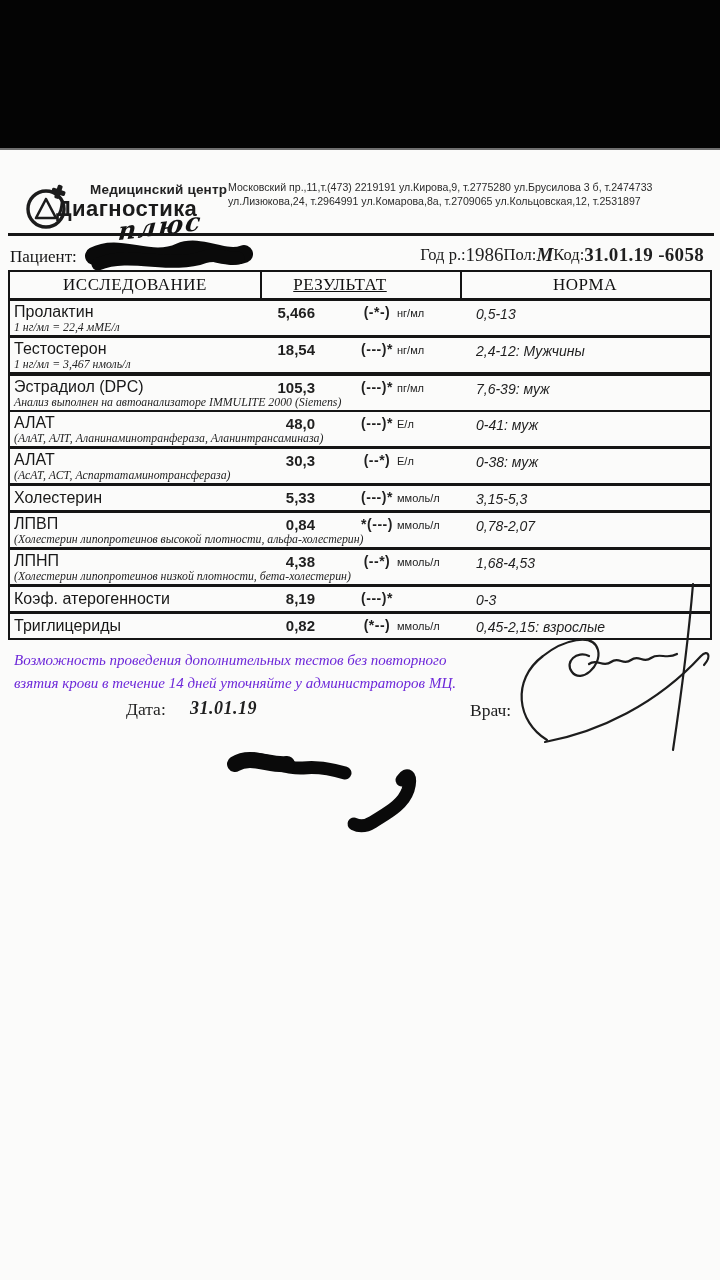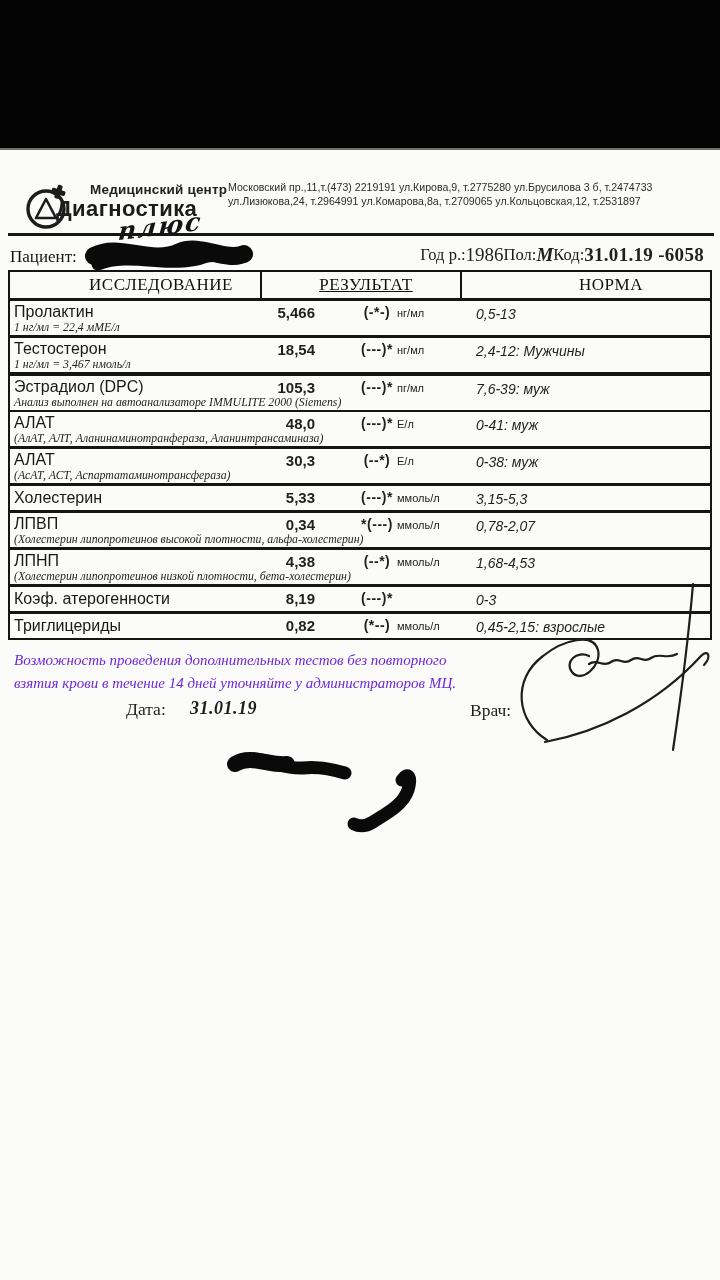--- a/index.html
+++ b/index.html
@@ -25,21 +25,21 @@
   .patient-meta{right:16px;top:244px;display:flex;align-items:center;gap:0;}
   .pm-label{font-family:"Liberation Serif",serif;font-size:16.5px;color:#1a1a1a;}
   .pm-year{font-family:"Liberation Serif",serif;font-size:19px;}
   .pm-sex{font-family:"Liberation Serif",serif;font-size:19px;font-weight:bold;font-style:italic;}
   .pm-code{font-family:"Liberation Serif",serif;font-size:19px;font-weight:bold;letter-spacing:.3px;}
 
   
   .tbl{left:8px;top:270px;width:704px;height:372px;}
   .thead{position:absolute;left:0;top:0;width:700px;height:26px;border:2px solid #141414;}
   .th{position:absolute;top:0;height:26px;line-height:25px;text-align:center;
-      font-family:"Liberation Serif",serif;font-size:17px;color:#101010;letter-spacing:.5px;padding-left:26px;}
+      font-family:"Liberation Serif",serif;font-size:17px;color:#101010;letter-spacing:.5px;}
   .th1{left:0;width:250px;} .th2{left:250px;width:160px;text-decoration:underline;} .th3{left:450px;width:250px;}
   .tdiv{position:absolute;top:0;width:2px;height:26px;background:#141414;}
   .row{position:absolute;left:0;width:700px;border:2px solid #151515;background:transparent;}
   .cell-name{position:absolute;left:4px;top:2px;font-size:16px;color:#181818;white-space:nowrap;}
   .row.nosub .cell-name{top:1px;line-height:22px;}
   .cell-sub{position:absolute;left:4px;bottom:0;font-family:"Liberation Serif",serif;font-style:italic;
             font-size:11.8px;color:#242424;white-space:nowrap;}
   .cell-val{position:absolute;left:240px;top:3px;width:65px;text-align:right;font-weight:bold;font-size:15px;}
   .cell-mark{position:absolute;left:330px;top:3px;width:74px;text-align:center;font-weight:bold;font-size:14px;letter-spacing:.5px;}
   .cell-unit{position:absolute;left:387px;top:6px;font-size:11px;color:#222;}
@@ -148,21 +148,21 @@
         <div class="row nosub" style="top: 214px; height: 24px;">
           <span class="cell-name">Холестерин</span>
           <span class="cell-val">5,33</span>
           <span class="cell-mark">(---)*</span>
           <span class="cell-unit">ммоль/л</span>
           <span class="cell-norm">3,15-5,3</span>
         </div>
         <div class="row" style="top: 241px; height: 34px;">
           <span class="cell-name">ЛПВП</span>
           <span class="cell-sub">(Холестерин липопротеинов высокой плотности,   альфа-холестерин)</span>
-          <span class="cell-val">0,34</span>
+          <span class="cell-val">0,84</span>
           <span class="cell-mark">*(---)</span>
           <span class="cell-unit">ммоль/л</span>
           <span class="cell-norm">0,78-2,07</span>
         </div>
         <div class="row" style="top: 278px; height: 34px;">
           <span class="cell-name">ЛПНП</span>
           <span class="cell-sub">(Холестерин липопротеинов низкой плотности,   бета-холестерин)</span>
           <span class="cell-val">4,38</span>
           <span class="cell-mark">(--*)</span>
           <span class="cell-unit">ммоль/л</span>

